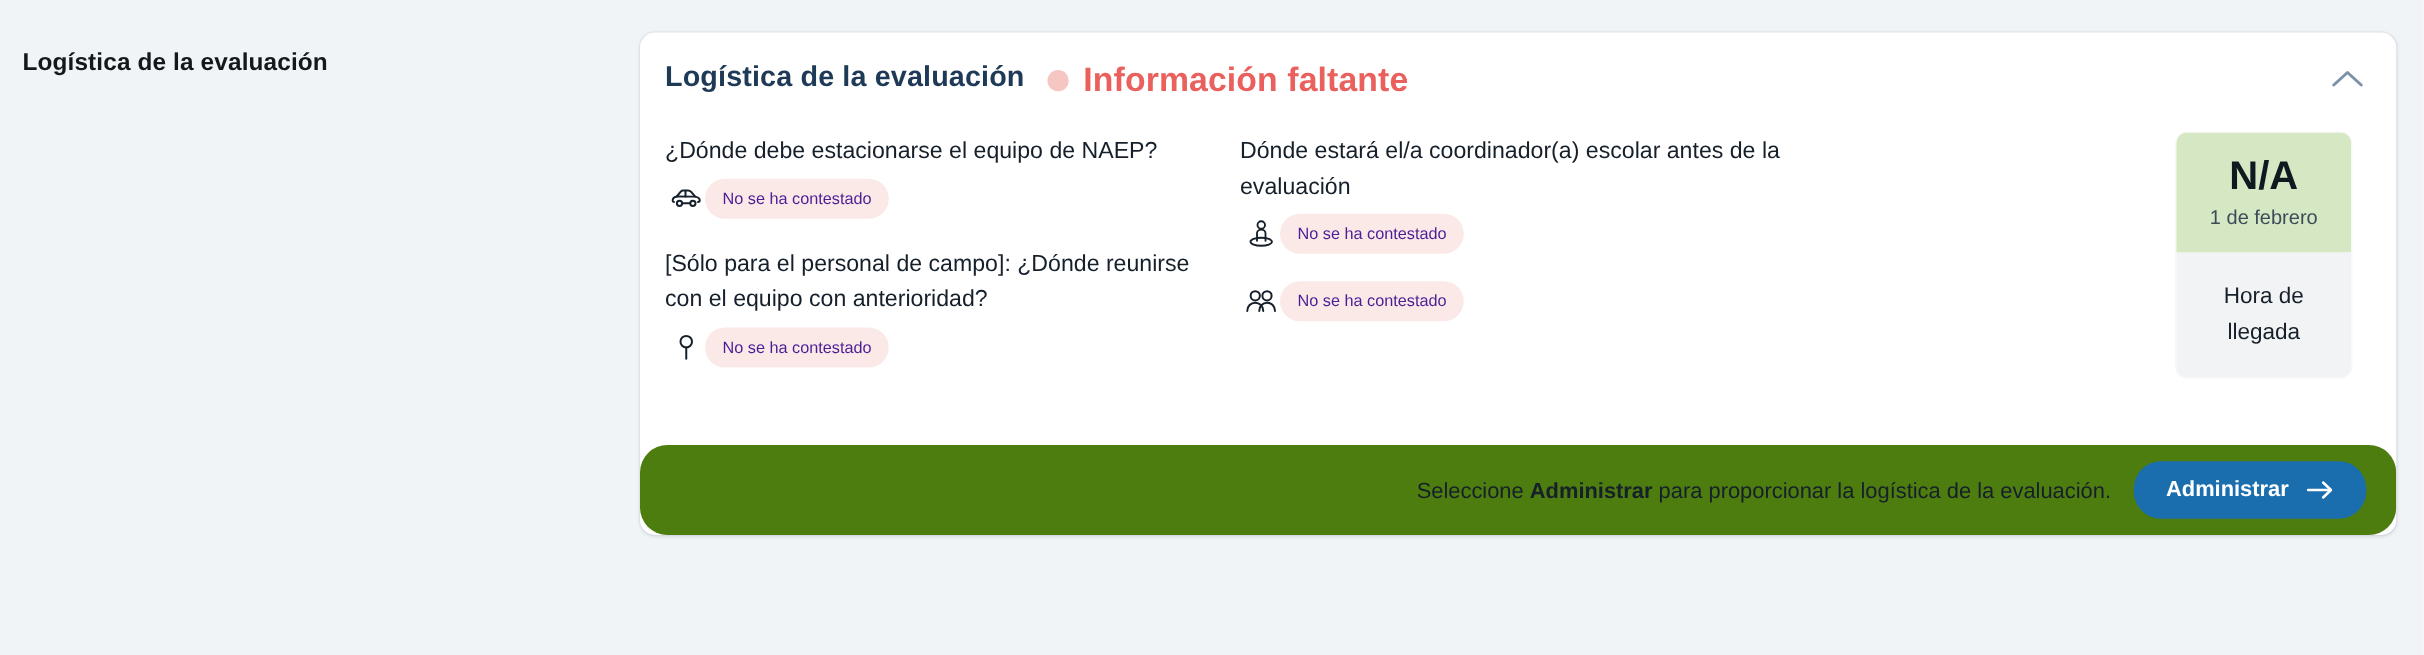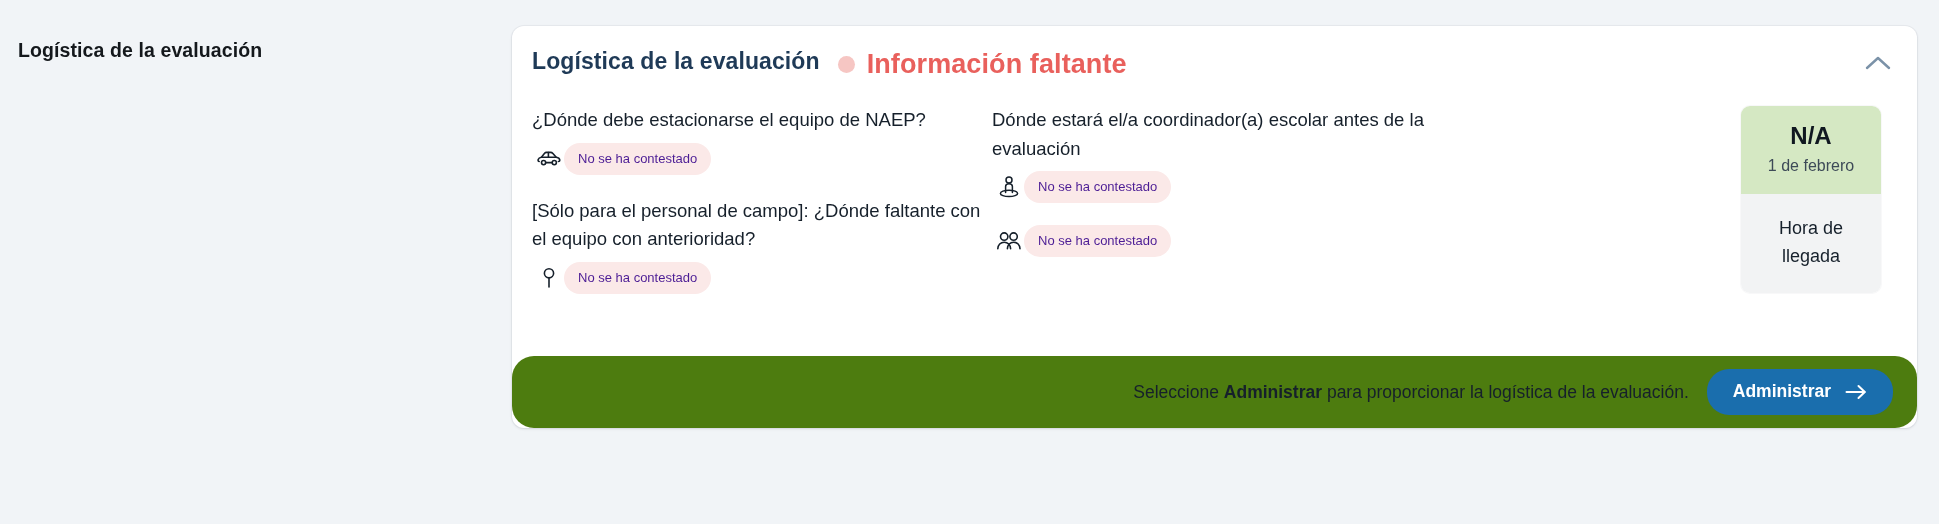--- a/index.html
+++ b/index.html
@@ -163,21 +163,21 @@
     border-radius: 9px;
     overflow: hidden;
     box-shadow: 0 0 0 1px rgba(16,32,48,.03);
   }
   .tile-top {
     background: #d5e8c3;
     text-align: center;
     padding: 17px 6px 18px 6px;
   }
   .tile-value {
-    font-size: 24px;
+    font-size: 32px;
     font-weight: bold;
     color: #101820;
     line-height: 1.1;
   }
   .tile-date {
     font-size: 16px;
     color: #3d4a57;
     margin-top: 7px;
     line-height: 1.2;
   }
@@ -268,21 +268,21 @@
                   <circle cx="6.6" cy="12.6" r="2.1"></circle>
                   <circle cx="17.3" cy="12.6" r="2.1"></circle>
                   <path d="M8.7 12.6 L15.2 12.6"></path>
                 </svg>
               </span>
               <span class="answer-pill">No se ha contestado</span>
             </div>
           </div>
 
           <div class="q-block">
-            <p class="q-text">[Sólo para el personal de campo]: ¿Dónde faltante con el equipo con anterioridad?</p>
+            <p class="q-text">[Sólo para el personal de campo]: ¿Dónde reunirse con el equipo con anterioridad?</p>
             <div class="answer-row">
               <span class="answer-icon">
                 <svg width="16" height="22" viewBox="0 0 16 22" fill="none" stroke="#16202b" stroke-width="1.6" stroke-linecap="round">
                   <circle cx="8" cy="6.3" r="4.6"></circle>
                   <path d="M8 11 L8 20"></path>
                 </svg>
               </span>
               <span class="answer-pill">No se ha contestado</span>
             </div>
           </div>

